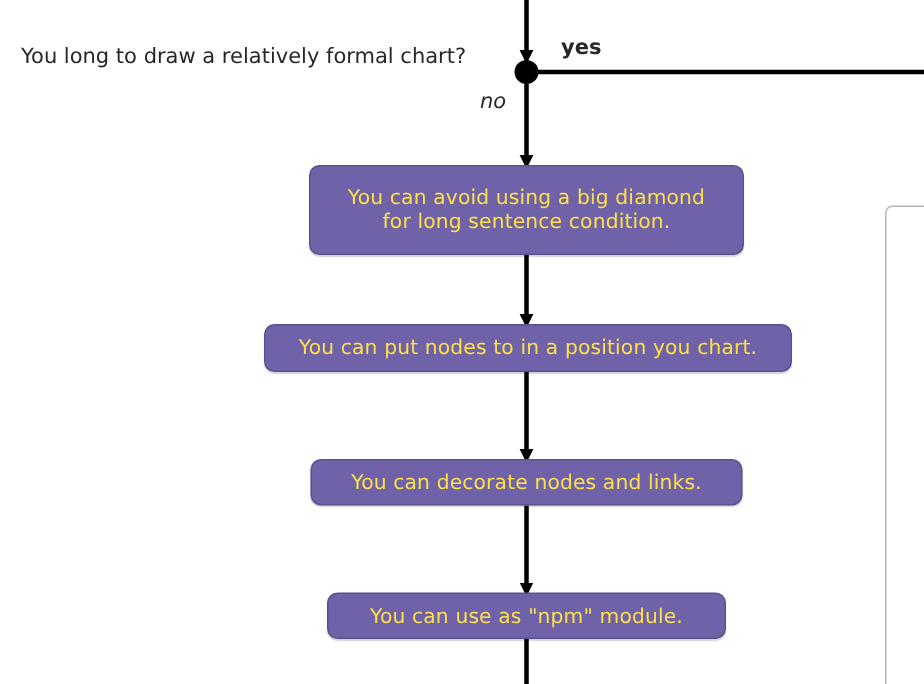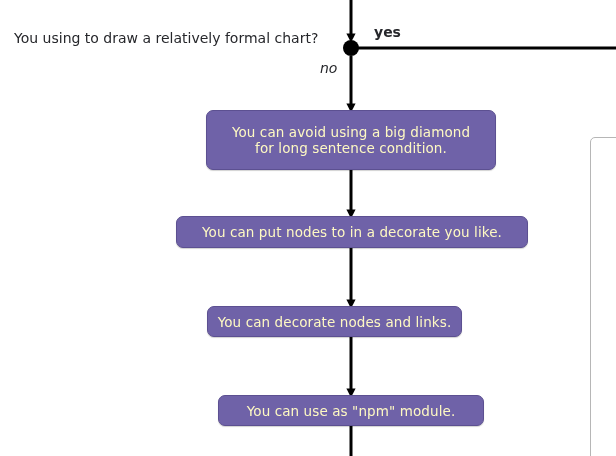--- a/index.html
+++ b/index.html
@@ -25,40 +25,40 @@
     height: 456px;
   }
 
   
   .node {
     position: absolute;
     box-sizing: border-box;
     background: #6f62a8;
     border: 1px solid #5c5091;
     border-radius: 7px;
-    color: #fef9c3;
+    color: #fde047;
     display: flex;
     align-items: center;
     justify-content: center;
     text-align: center;
     font-size: 13.5px;
     line-height: 16px;
     letter-spacing: 0.1px;
     box-shadow: 0 1px 1px rgba(0,0,0,0.18);
     padding: 2px 8px;
     z-index: 3;
   }
   .node-label {
     display: block;
     white-space: pre-line;
   }
 
   #node-avoid-diamond { left: 206px; top: 110px; width: 290px; height: 60px; }
   #node-put-nodes     { left: 176px; top: 216px; width: 352px; height: 32px; }
-  #node-decorate      { left: 207px; top: 306px; width: 255px; height: 31px; }
+  #node-decorate      { left: 207px; top: 306px; width: 288px; height: 31px; }
   #node-npm           { left: 218px; top: 395px; width: 266px; height: 31px; }
 
   
   .plain-text {
     position: absolute;
     color: #26272b;
     font-size: 14px;
     line-height: 16px;
     white-space: nowrap;
     z-index: 4;
@@ -115,34 +115,34 @@
 
     <line x1="351" y1="248" x2="351" y2="304" stroke="#000000" stroke-width="3" marker-end="url(#arrowhead)"></line>
 
     <line x1="351" y1="337" x2="351" y2="393" stroke="#000000" stroke-width="3" marker-end="url(#arrowhead)"></line>
 
     <line x1="351" y1="426" x2="351" y2="456" stroke="#000000" stroke-width="3"></line>
   </svg>
 
   <div id="side-panel"></div>
 
-  <div class="plain-text" id="question-label">You using to draw a relatively formal chart?</div>
+  <div class="plain-text" id="question-label">You long to draw a relatively formal chart?</div>
 
   <div id="decision-dot"></div>
 
   <div class="plain-text" id="label-yes">yes</div>
   <div class="plain-text" id="label-no">no</div>
 
   <div class="node" id="node-avoid-diamond">
     <span class="node-label">You can avoid using a big diamond
 for long sentence condition.</span>
   </div>
 
   <div class="node" id="node-put-nodes">
-    <span class="node-label">You can put nodes to in a decorate you like.</span>
+    <span class="node-label">You can put nodes to in a position you chart.</span>
   </div>
 
   <div class="node" id="node-decorate">
     <span class="node-label">You can decorate nodes and links.</span>
   </div>
 
   <div class="node" id="node-npm">
     <span class="node-label">You can use as "npm" module.</span>
   </div>
 

